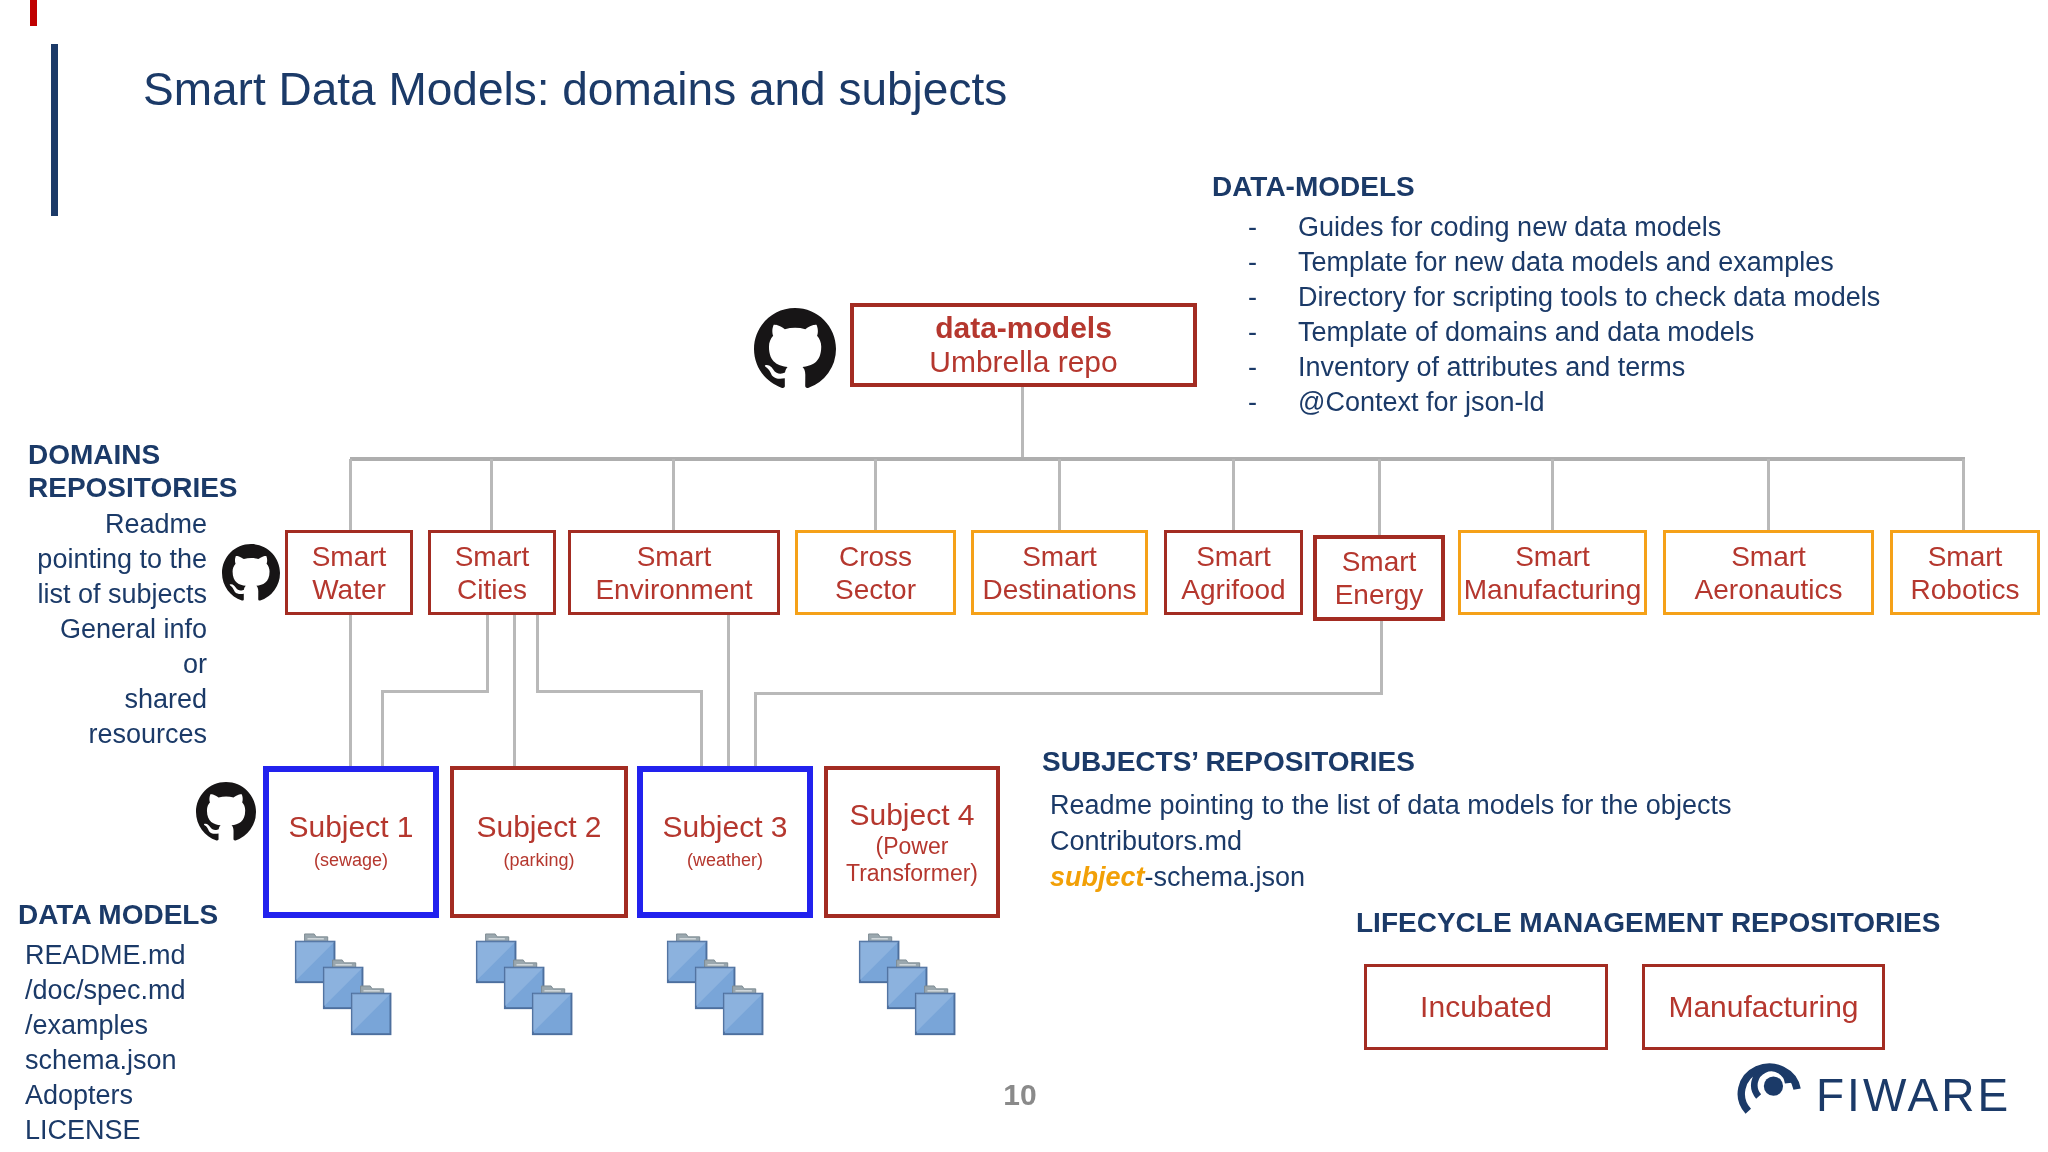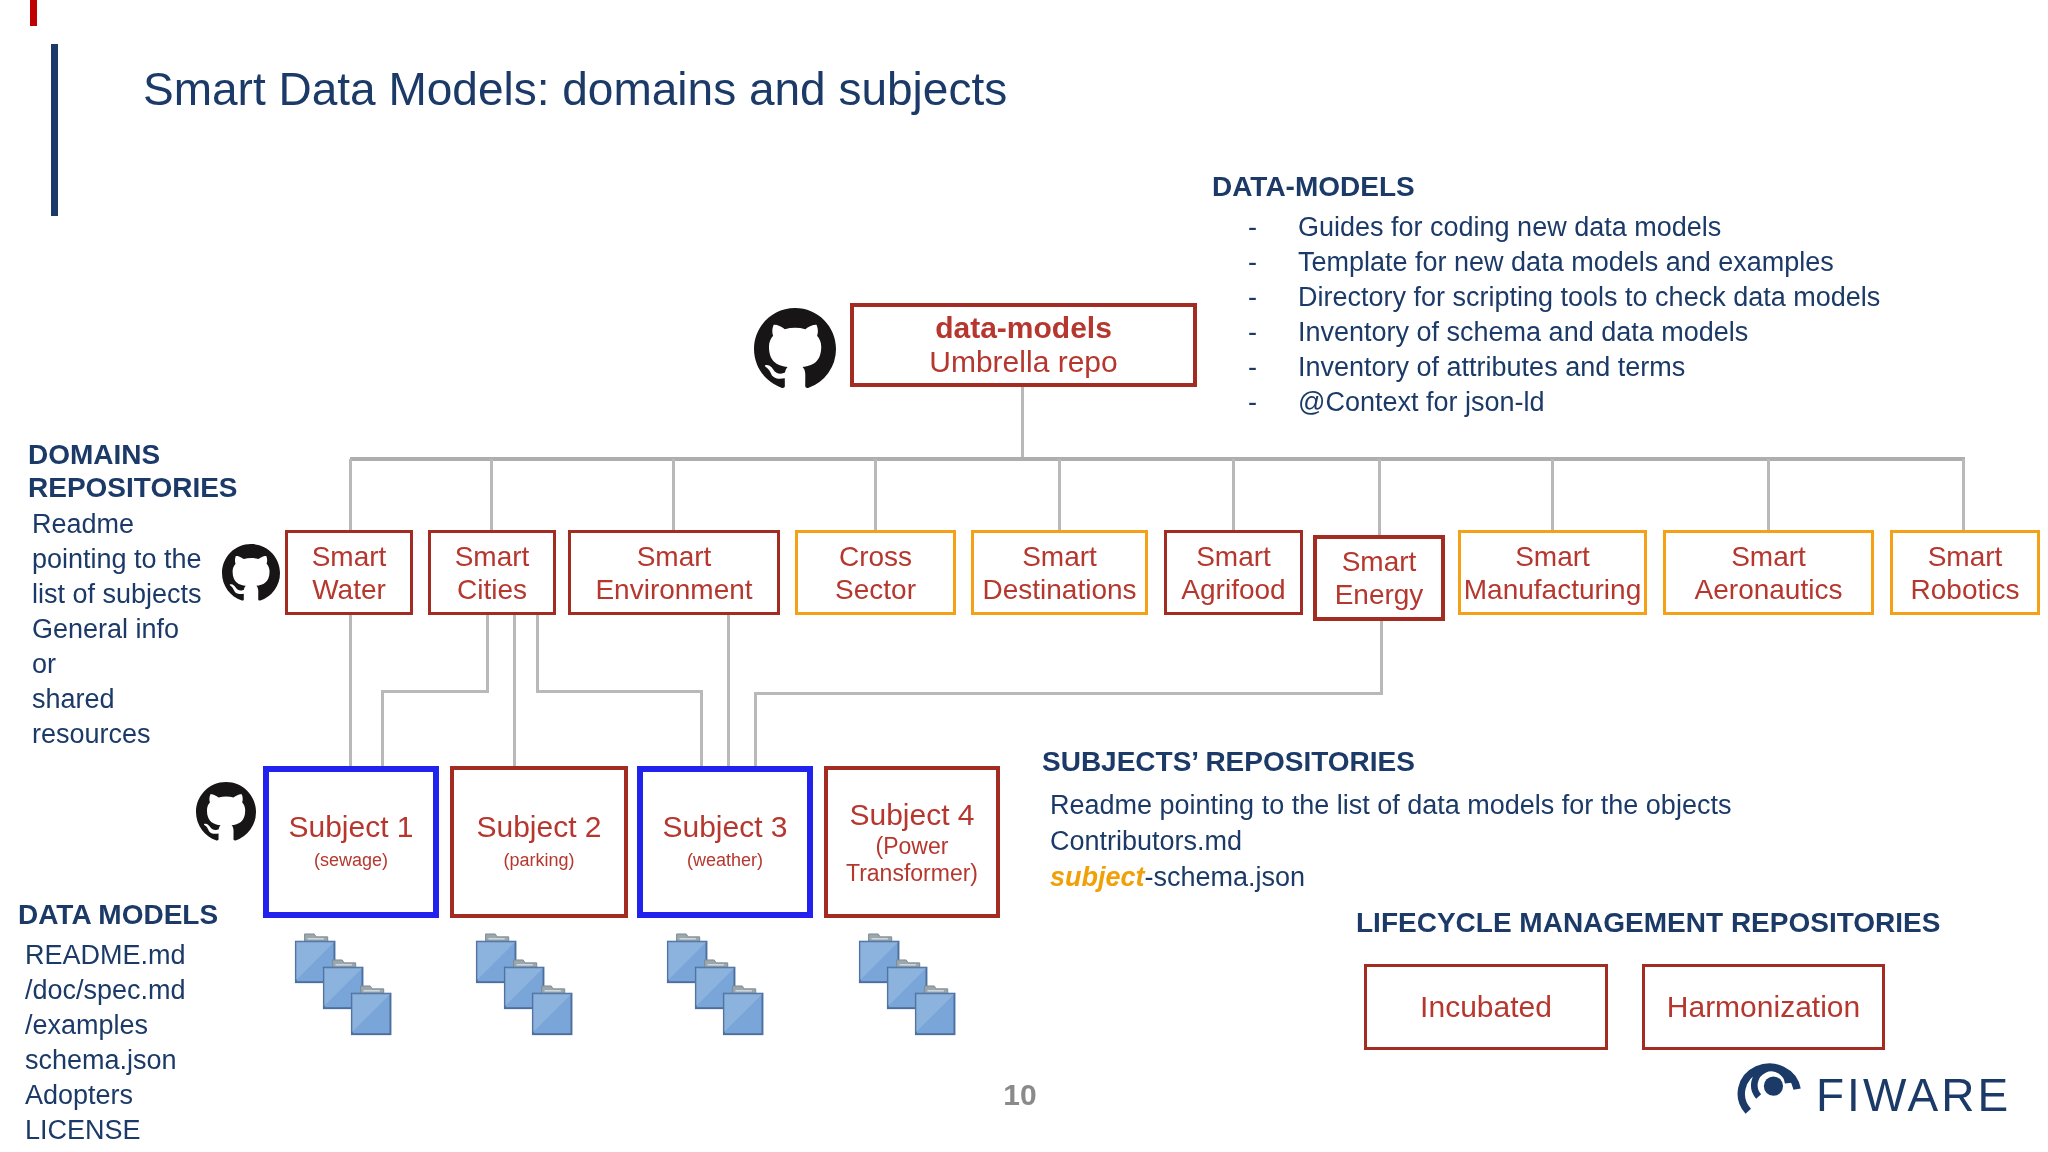--- a/index.html
+++ b/index.html
@@ -56,21 +56,21 @@
     display:flex;flex-direction:column;justify-content:center;align-items:center;text-align:center;
     color:var(--red-text,#b5372e);background:#fff;
   }
   .subject.variant-blue{border:6px solid var(--blue,#2222ee);}
   .subject .t{font-size:30px;line-height:36px;}
   .subject .s{font-size:18px;line-height:31px;}
   .subject .s.small{font-size:23px;line-height:27px;max-width:150px;}
 
   
   .domrep-head{left:28px;top:438px;}
-  .domrep-body{left:32px;top:507px;width:175px;}
+  .domrep-body{left:32px;top:507px;width:175px;text-align:right;}
   .subrep-head{left:1042px;top:745px;}
   .subrep-body{left:1050px;top:788px;}
   .subrep-body div{height:36px;}
   .schema-hl{color:var(--orange-text,#f2a007);font-weight:bold;font-style:italic;}
   .files-head{left:18px;top:898px;}
   .files-body{left:25px;top:938px;}
   .files-body div{height:35px;}
 
   
   .lc-head{left:1356px;top:906px;}
@@ -137,21 +137,21 @@
   <div class="dm-row">
       <span class="dash">-</span>
       <span>Template for new data models and examples</span>
     </div>
   <div class="dm-row">
       <span class="dash">-</span>
       <span>Directory for scripting tools to check data models</span>
     </div>
   <div class="dm-row">
       <span class="dash">-</span>
-      <span>Inventory of schema and data models</span>
+      <span>Template of domains and data models</span>
     </div>
   <div class="dm-row">
       <span class="dash">-</span>
       <span>Inventory of attributes and terms</span>
     </div>
   <div class="dm-row">
       <span class="dash">-</span>
       <span>@Context for json-ld</span>
     </div>
 </div>
@@ -287,21 +287,21 @@
   <div>schema.json</div>
   <div>Adopters</div>
   <div>LICENSE</div>
 </div>
 
 <div class="abs h-bold lc-head">LIFECYCLE MANAGEMENT REPOSITORIES</div>
 <div class="abs lc-box incubated">
     <span>Incubated</span>
   </div>
 <div class="abs lc-box harmonization">
-    <span>Harmonization</span>
+    <span>Manufacturing</span>
   </div>
 
 <div class="abs page-num">10</div>
 
 <div class="abs fiware">
   <svg style="width:74px;height:74px;">
       <use href="#fiware-swirl" width="74" height="74"></use>
     </svg>
   <span class="fiware-text">FIWARE</span>
 </div>

